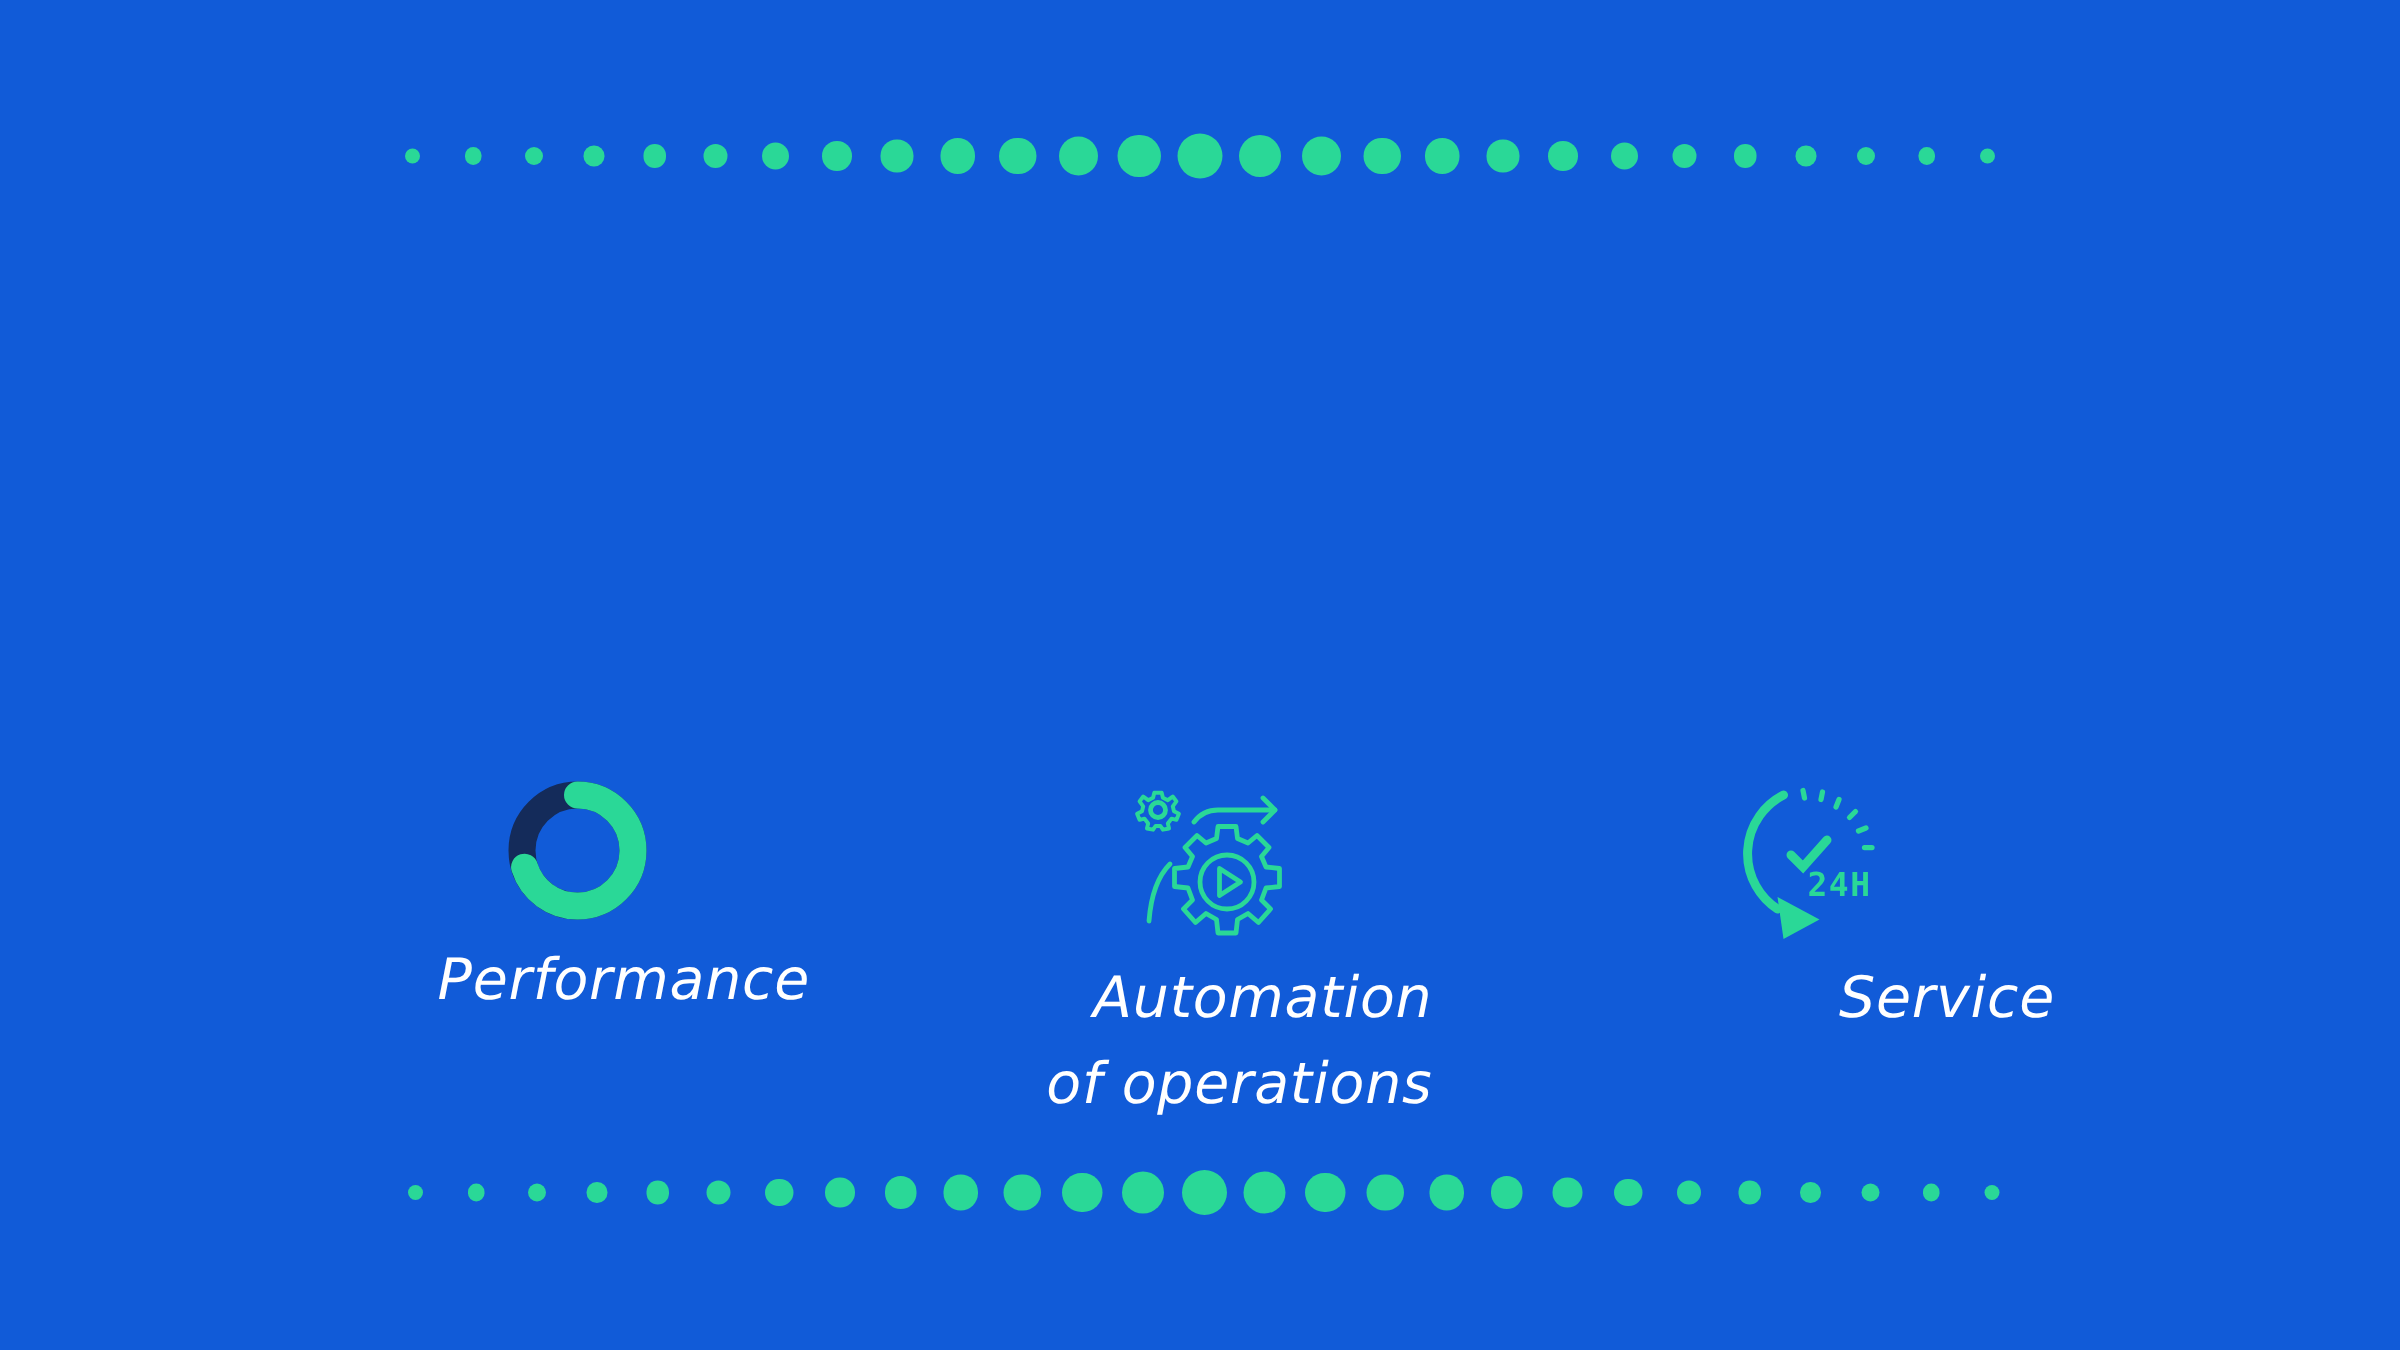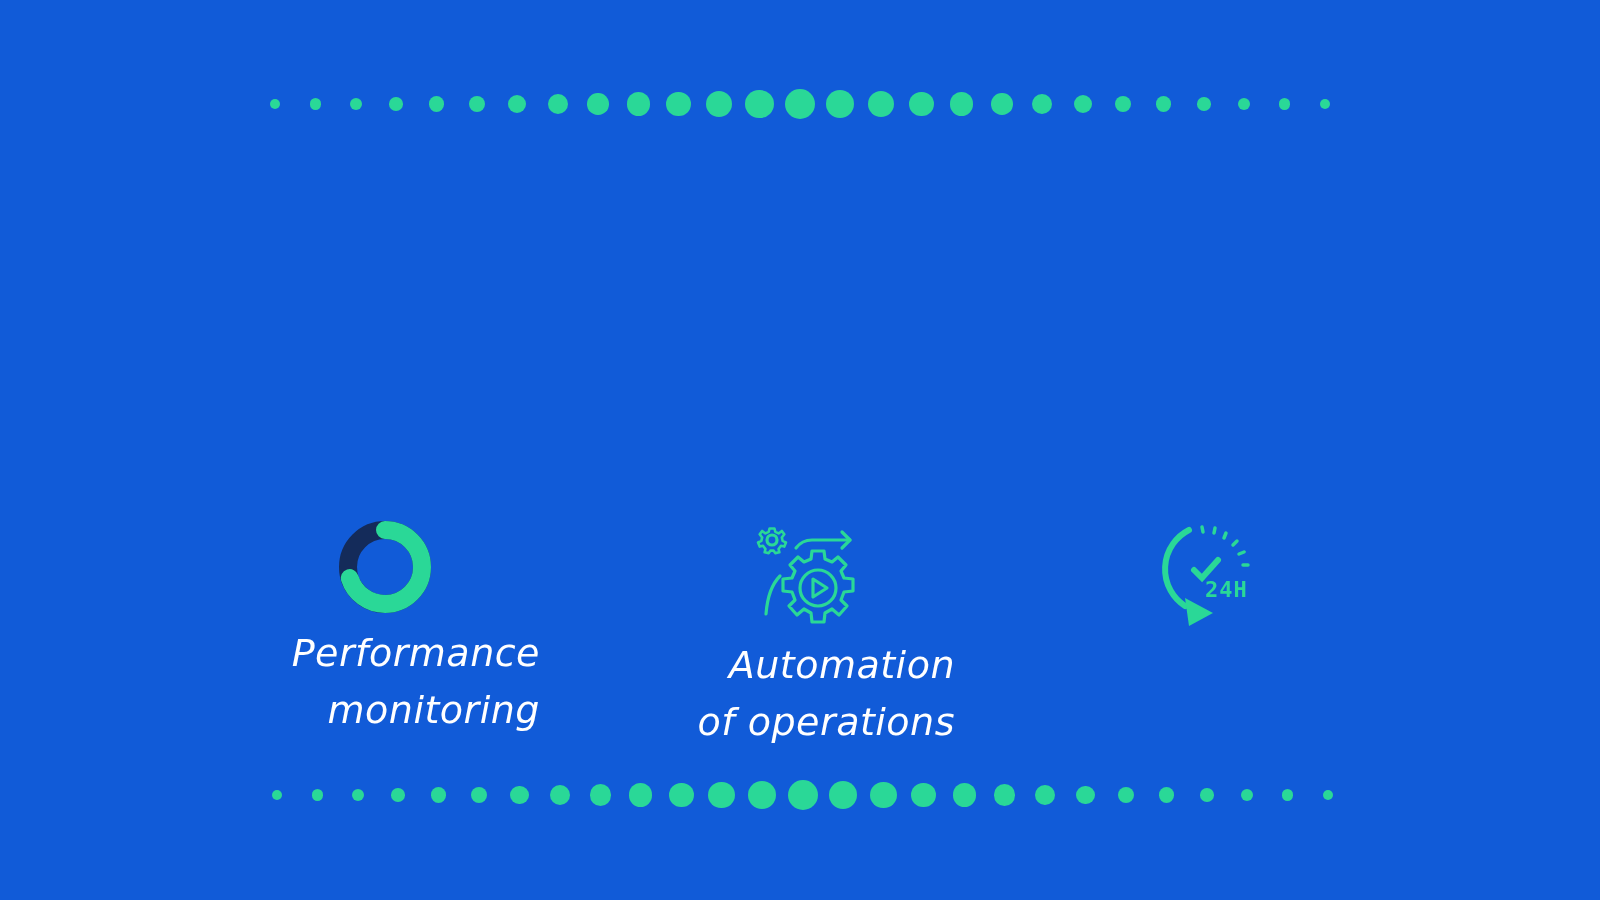--- a/index.html
+++ b/index.html
@@ -81,21 +81,20 @@
     <div class="dot" style="width: 11.0471px; height: 11.0471px; left: 1282.05px; top: 789.476px; background: rgb(42, 216, 151);"></div>
     <div class="dot" style="width: 10px; height: 10px; left: 1323px; top: 790px; background: rgb(42, 216, 151);"></div>
   </div>
 
 <div class="feature" style="left:230px; top:515px; width:310px; height:230px;">
   <svg class="icon" style="left:108px; top:5px;" width="94" height="94" viewBox="0 0 94 94">
     <circle cx="47" cy="47" r="37" fill="none" stroke="#142B5A" stroke-width="18"></circle>
     <circle id="donut-arc" cx="47" cy="47" r="37" fill="none" stroke="#2AD897" stroke-width="18" stroke-linecap="round" transform="rotate(-90 47 47)" stroke-dasharray="162.73449945595127 232.4778563656447"></circle>
   </svg>
   <div class="label" style="top:110px;">Performance</div>
-  <div class="label" style="top:167px;">monitoring</div>
 </div>
 
 <div class="feature" style="left:645px; top:515px; width:310px; height:240px;">
   <svg class="icon" style="left:105px; top:3px;" width="110" height="112" viewBox="0 0 110 112" fill="none" stroke="#2AD897" stroke-width="3.2" stroke-linecap="round" stroke-linejoin="round">
 
     <g transform="translate(22,22)">
       <circle cx="0" cy="0" r="5"></circle>
       <path d="M-3,-14 L3,-14 L4,-10 L8,-8 L12,-11 L15,-7 L12,-3 L13,1 L17,3 L15,8 L11,7 L8,11 L9,15 L4,16 L2,13 L-2,13 L-4,16 L-9,15 L-8,11 L-11,7 L-15,8 L-17,3 L-13,1 L-12,-3 L-15,-7 L-12,-11 L-8,-8 L-4,-10 Z" transform="scale(0.82)"></path>
     </g>
 
@@ -126,13 +125,14 @@
       <path d="M89,34 L84,36" stroke-width="3.5"></path>
       <path d="M93,47 L88,47" stroke-width="3.5"></path>
 
       <path d="M39,52 L47,60 L63,42" stroke-width="6"></path>
     </g>
 
     <path d="M30,80 L58,95 L34,108 Z" fill="#2AD897"></path>
 
     <text x="50" y="79" fill="#2AD897" font-family="DejaVu Sans Mono, monospace" font-size="22" font-weight="bold" letter-spacing="1">24H</text>
   </svg>
+  <div class="label" style="top:122px;">Service</div>
 </div>
 
 </body></html>

